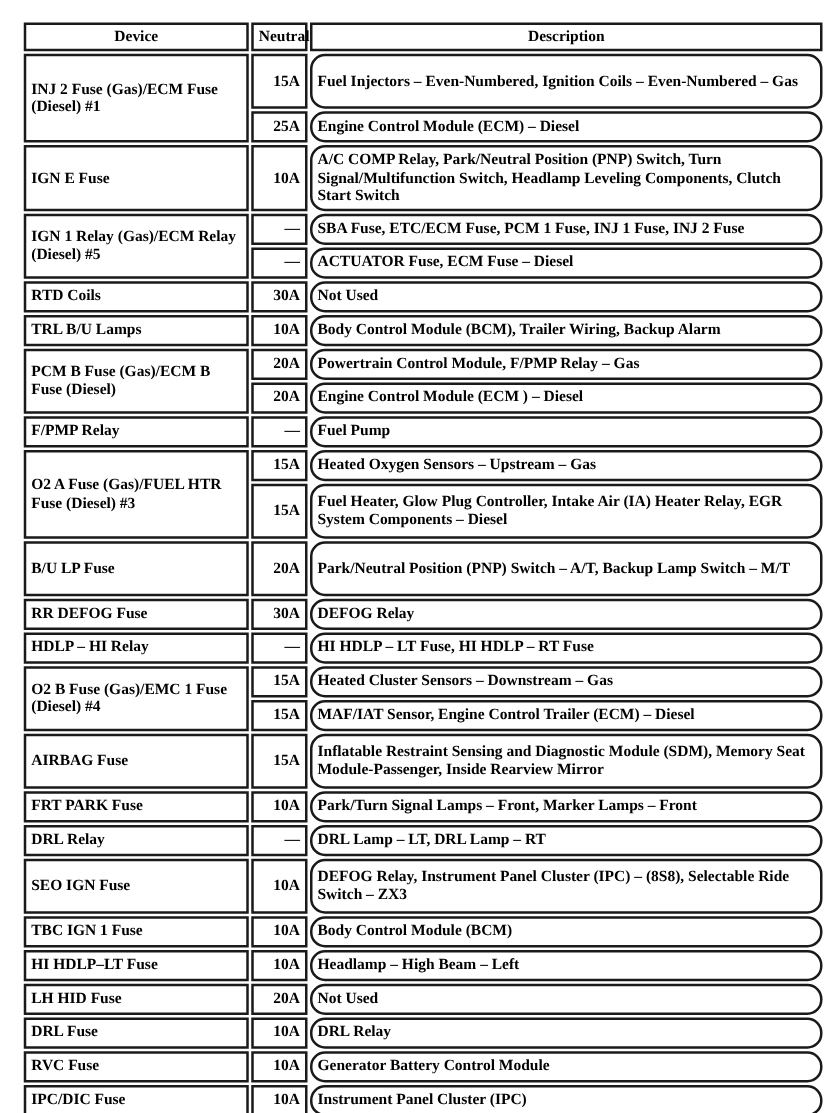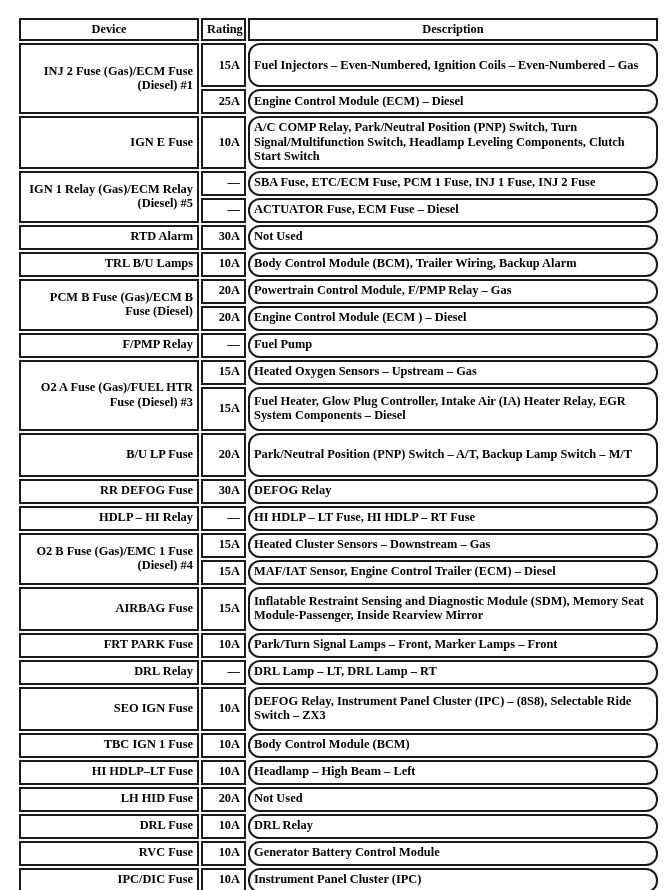--- a/index.html
+++ b/index.html
@@ -47,21 +47,21 @@
     font-size: 13px;
     padding-top: 3px;
     padding-bottom: 4px;
   }
 
   col.c-device { width: 180px; }
   col.c-rating { width: 45px; }
   col.c-desc   { width: 410px; }
 
   td.device {
-    text-align: right;
+    text-align: left;
     padding-left: 5px;
   }
   td.rating {
     text-align: right;
     padding-left: 1px;
     padding-right: 1px;
   }
   td.desc {
     text-align: left;
     padding-left: 5px;
@@ -76,21 +76,21 @@
 <div id="fuse-table-wrap">
   <table class="fuse-table">
     <colgroup>
       <col class="c-device">
       <col class="c-rating">
       <col class="c-desc">
     </colgroup>
     <thead>
       <tr>
         <th class="col-head">Device</th>
-        <th class="col-head">Rating</th>
+        <th class="col-head">Neutral</th>
         <th class="col-head">Description</th>
       </tr>
     </thead>
     <tbody id="table-body">
         <tr>
           <td class="device" rowspan="2">INJ 2 Fuse (Gas)/ECM Fuse (Diesel) #1</td>
           <td class="rating tall">15A</td>
           <td class="desc tall">Fuel Injectors – Even-Numbered, Ignition Coils – Even-Numbered – Gas</td>
         </tr>
         <tr>
@@ -105,21 +105,21 @@
         <tr>
           <td class="device" rowspan="2">IGN 1 Relay (Gas)/ECM Relay (Diesel) #5</td>
           <td class="rating row1">—</td>
           <td class="desc row1">SBA Fuse, ETC/ECM Fuse, PCM 1 Fuse, INJ 1 Fuse, INJ 2 Fuse</td>
         </tr>
         <tr>
           <td class="rating row1">—</td>
           <td class="desc row1">ACTUATOR Fuse, ECM Fuse – Diesel</td>
         </tr>
         <tr>
-          <td class="device">RTD Alarm</td>
+          <td class="device">RTD Coils</td>
           <td class="rating row1">30A</td>
           <td class="desc row1">Not Used</td>
         </tr>
         <tr>
           <td class="device">TRL B/U Lamps</td>
           <td class="rating row1">10A</td>
           <td class="desc row1">Body Control Module (BCM), Trailer Wiring, Backup Alarm</td>
         </tr>
         <tr>
           <td class="device" rowspan="2">PCM B Fuse (Gas)/ECM B Fuse (Diesel)</td>

